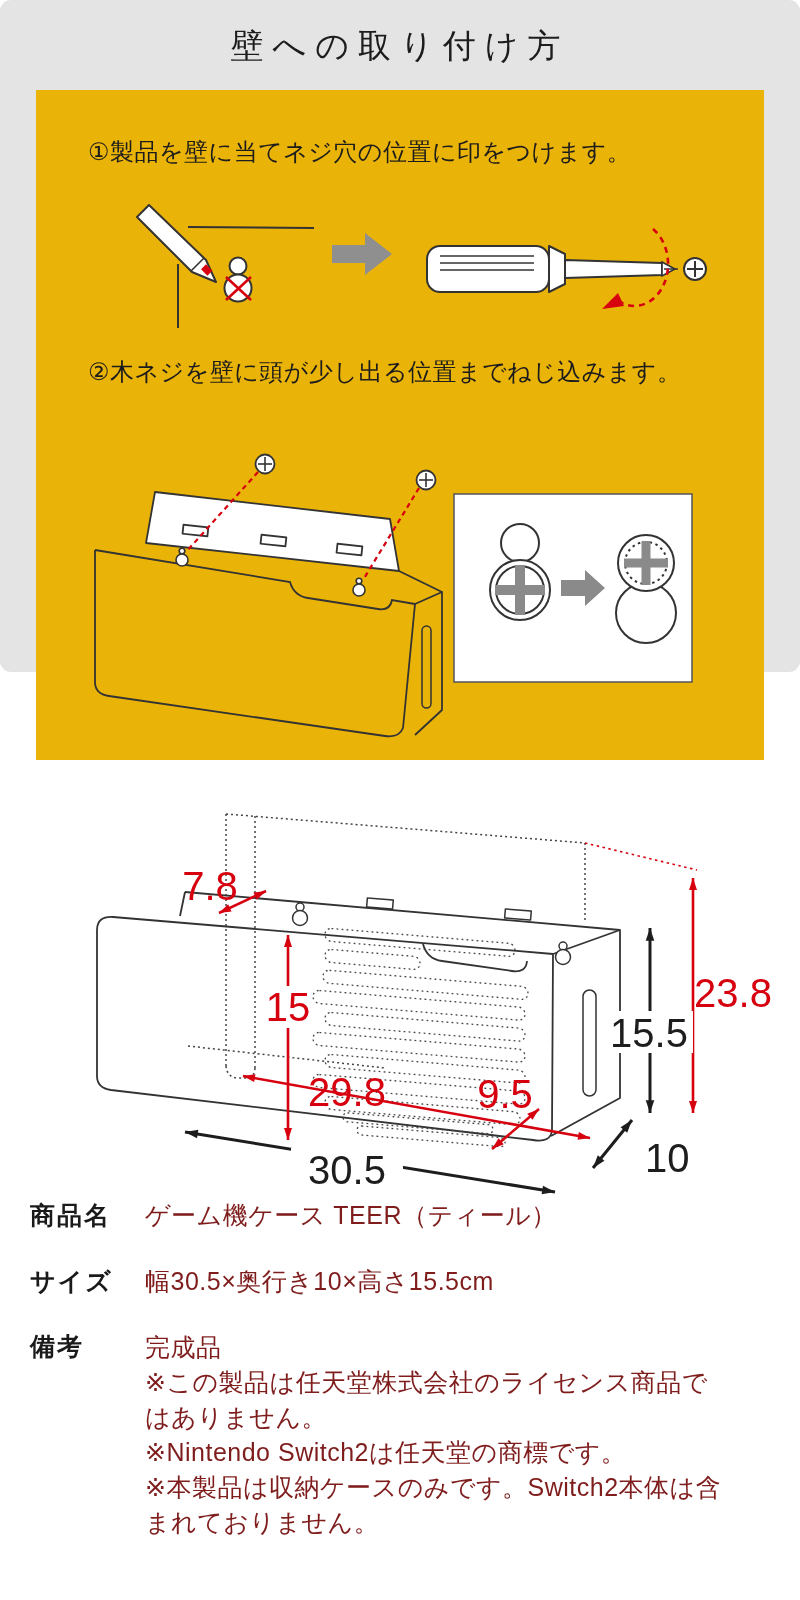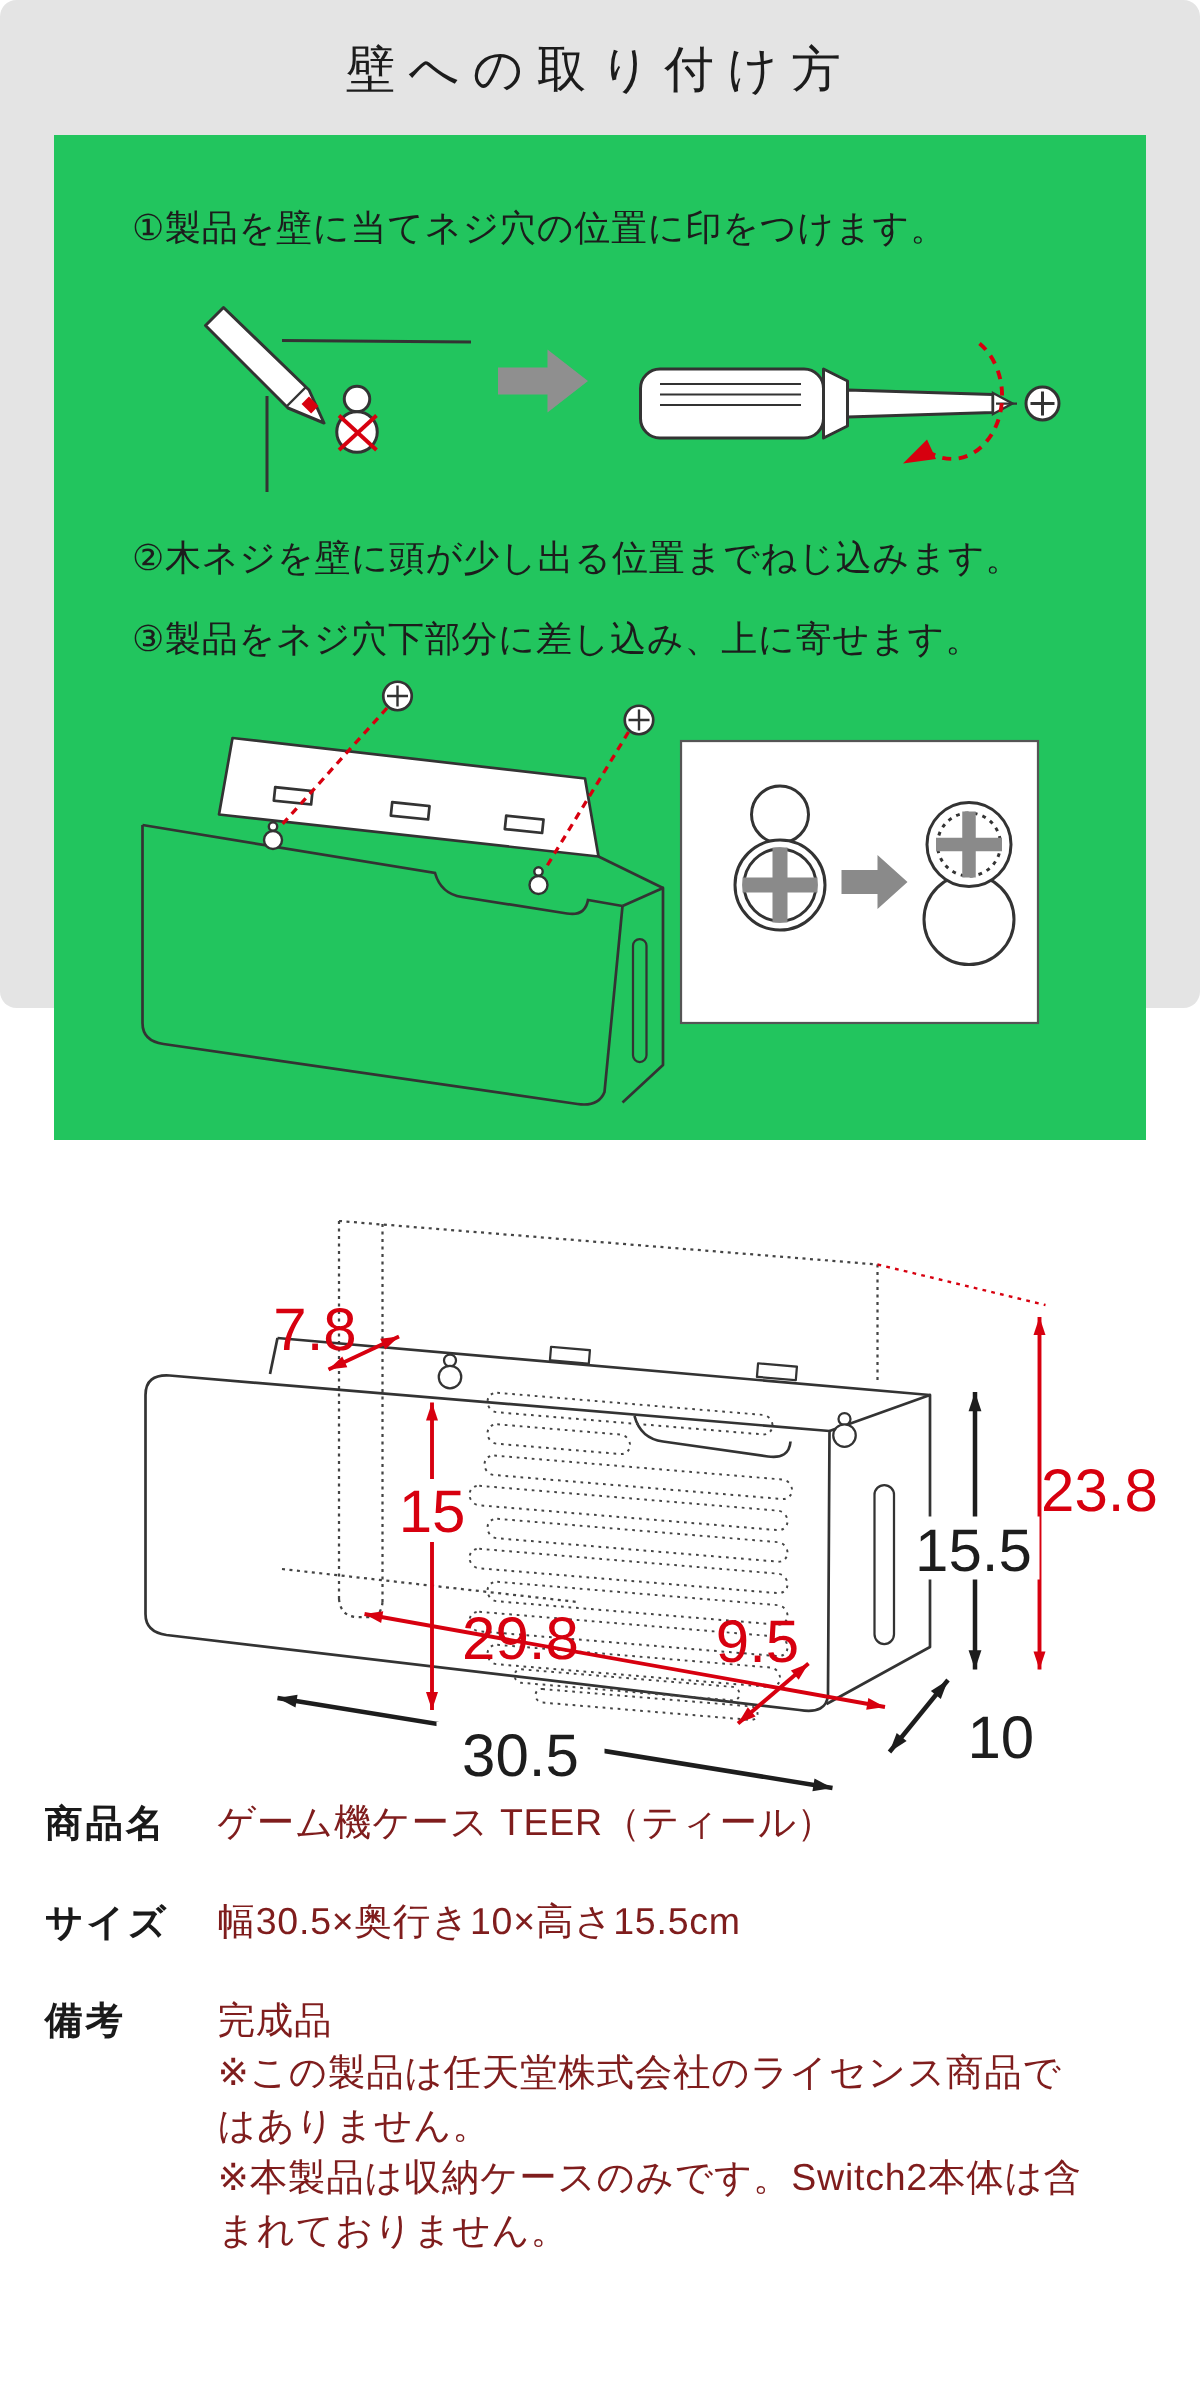--- a/index.html
+++ b/index.html
@@ -10,21 +10,21 @@
     color:#1f1f1f;
   }
   .abs{position:absolute;}
   
   .top-section{left:0;top:0;width:800px;height:672px;background:#e4e4e4;border-radius:11px;}
   .page-title{
     left:0;top:24px;width:800px;text-align:center;
     font-size:33px;font-weight:500;letter-spacing:9px;color:#1c1c1c;
   }
   .instruction-box{
-    left:36px;top:90px;width:728px;height:670px;background:#22c55e;
+    left:36px;top:90px;width:728px;height:670px;background:#eab308;
   }
   .step-text{
     left:52px;width:660px;font-size:24px;color:#1c1c1c;letter-spacing:.5px;white-space:nowrap;
   }
   
   .spec-table{left:30px;top:1198px;width:745px;}
   .spec-row{display:flex;align-items:flex-start;}
   .spec-label{
     width:115px;flex:0 0 115px;font-weight:700;font-size:25px;letter-spacing:2px;color:#1a1a1a;
   }
@@ -74,21 +74,20 @@
       <polygon points="250,68 263,75 250,82" fill="#fff" stroke="#333" stroke-width="1.6"></polygon>
       <line x1="252" y1="75" x2="266" y2="75" stroke="#333" stroke-width="1.5"></line>
       <path d="M241,35 A32,40 0 1 1 204,105" fill="none" stroke="#d7000f" stroke-width="2.6" stroke-dasharray="6 5"></path>
       <polygon points="190,115 206,99 212,112" fill="#d7000f"></polygon>
       <circle cx="283" cy="75" r="11" fill="#fff" stroke="#333" stroke-width="2"></circle>
       <line x1="275" y1="75" x2="291" y2="75" stroke="#333" stroke-width="2"></line>
       <line x1="283" y1="67" x2="283" y2="83" stroke="#333" stroke-width="2"></line>
     </svg>
 
     <div class="abs step-text" style="top:266px;">②木ネジを壁に頭が少し出る位置までねじ込みます。</div>
-    <div class="abs step-text" style="top:320px;">③製品をネジ穴下部分に差し込み、上に寄せます。</div>
 
     <svg class="abs" style="left:49px;top:352px;" width="370" height="305" viewBox="0 0 370 305">
       <g fill="#fff" stroke="#333" stroke-width="1.8" stroke-linejoin="round">
         <polygon points="70,50 305,77 314,129 61,101"></polygon>
         <rect x="98" y="84" width="25" height="9" transform="rotate(6 110 88)"></rect>
         <rect x="176" y="94" width="25" height="9" transform="rotate(6 188 98)"></rect>
         <rect x="252" y="103" width="25" height="9" transform="rotate(6 264 107)"></rect>
       </g>
       <path d="M10,108 L205,140 q4,14 18,16 l70,11 q12,2 14,-9 L330,162" fill="none" stroke="#333" stroke-width="1.8"></path>
       <path d="M10,108 V240 Q10,252 24,254 L300,294 Q314,296 318,286 L330,162" fill="none" stroke="#333" stroke-width="1.8"></path>
@@ -224,17 +223,18 @@
     <div class="spec-label">サイズ</div>
     <div class="spec-value">幅30.5×奥行き10×高さ15.5cm</div>
   </div>
 
 
   <div class="spec-row">
     <div class="spec-label">備考</div>
     <div class="spec-value">
       <div>完成品</div>
       <div>※この製品は任天堂株式会社のライセンス商品ではありません。</div>
+      <div>※Nintendo Switch2は任天堂の商標です。</div>
       <div>※本製品は収納ケースのみです。Switch2本体は含まれておりません。</div>
     </div>
   </div>
 
 </div>
 
 </body></html>

